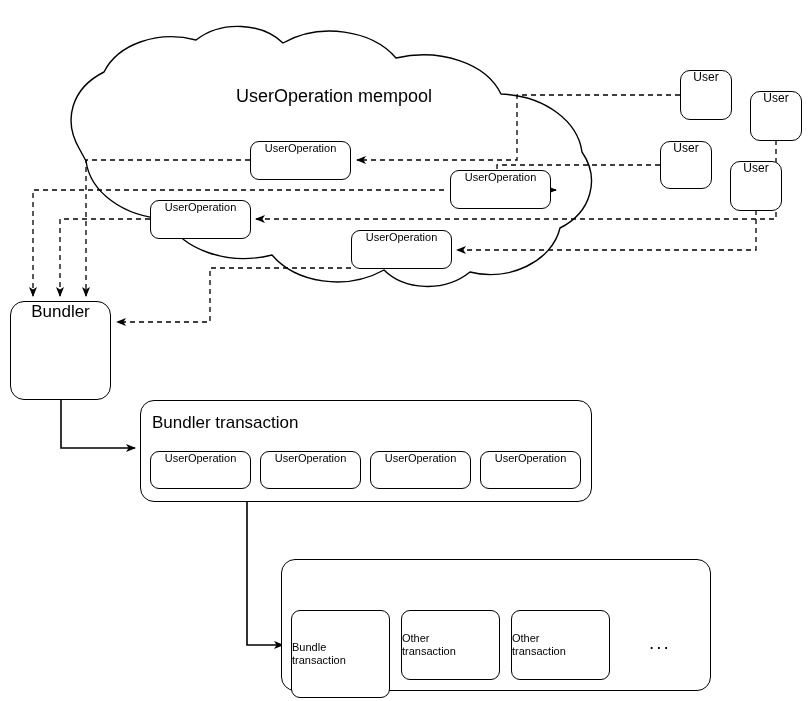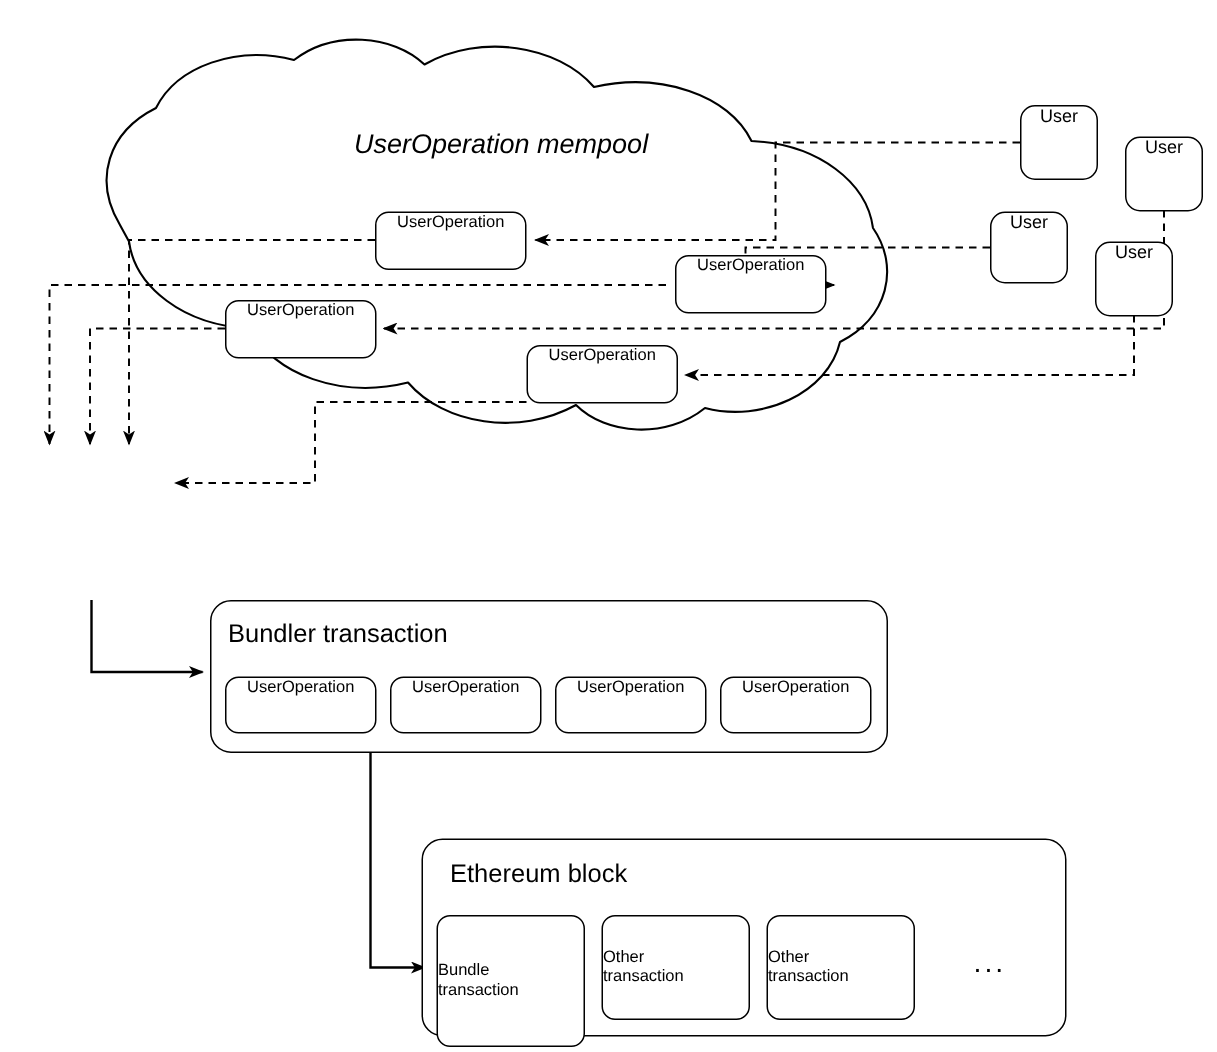--- a/index.html
+++ b/index.html
@@ -59,21 +59,20 @@
     position: absolute;
     font-size: 17px;
     white-space: nowrap;
     z-index: 4;
   }
   .cloud-title {
     position: absolute;
     font-size: 18px;
     white-space: nowrap;
     z-index: 4;
-    font-style: italic;
   }
   .ellipsis {
     position: absolute;
     font-size: 19px;
     letter-spacing: 2px;
     z-index: 4;
     color: #000;
   }
   .bundler-label {
     font-size: 17px;
@@ -157,41 +156,43 @@
   </div>
 
   <div class="node user" style="left:660px; top:141px; width:52px; height:48px;">
     <span>User</span>
   </div>
 
   <div class="node user" style="left:730px; top:161px; width:52px; height:50px;">
     <span>User</span>
   </div>
 
+  <div class="node" style="left:10px; top:301px; width:101px; height:99px; border-radius:14px;">
+    <span class="bundler-label">Bundler</span>
+  </div>
 
   <div class="container-box" style="left:140px; top:400px; width:452px; height:102px;"></div>
 
   <div class="container-title" style="left:152px; top:413px;">Bundler transaction</div>
 
   <div class="node small" style="left:150px; top:451px; width:101px; height:38px;">
     <span>UserOperation</span>
   </div>
   <div class="node small" style="left:260px; top:451px; width:101px; height:38px;">
     <span>UserOperation</span>
   </div>
   <div class="node small" style="left:370px; top:451px; width:101px; height:38px;">
     <span>UserOperation</span>
   </div>
   <div class="node small" style="left:480px; top:451px; width:101px; height:38px;">
     <span>UserOperation</span>
   </div>
 
   <div class="container-box" style="left:281px; top:559px; width:430px; height:132px;"></div>
 
-  <div class="container-title" style="left:300px; top:573px;">Ethereum block</div>
 
   <div class="node small" style="left:291px; top:610px; width:99px; height:88px; flex-direction:column;">
     <span>Bundle</span>
     <span>transaction</span>
   </div>
 
   <div class="node small" style="left:401px; top:610px; width:99px; height:70px; flex-direction:column;">
     <span>Other</span>
     <span>transaction</span>
   </div>

